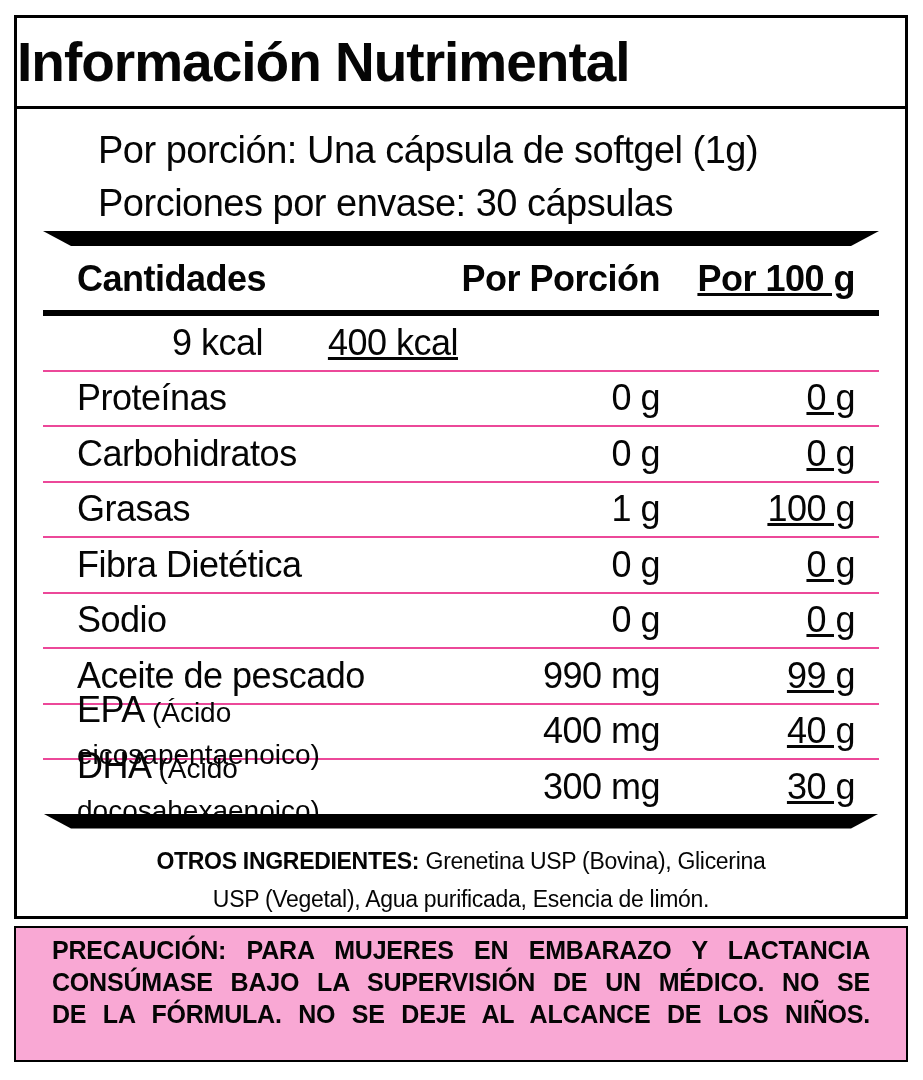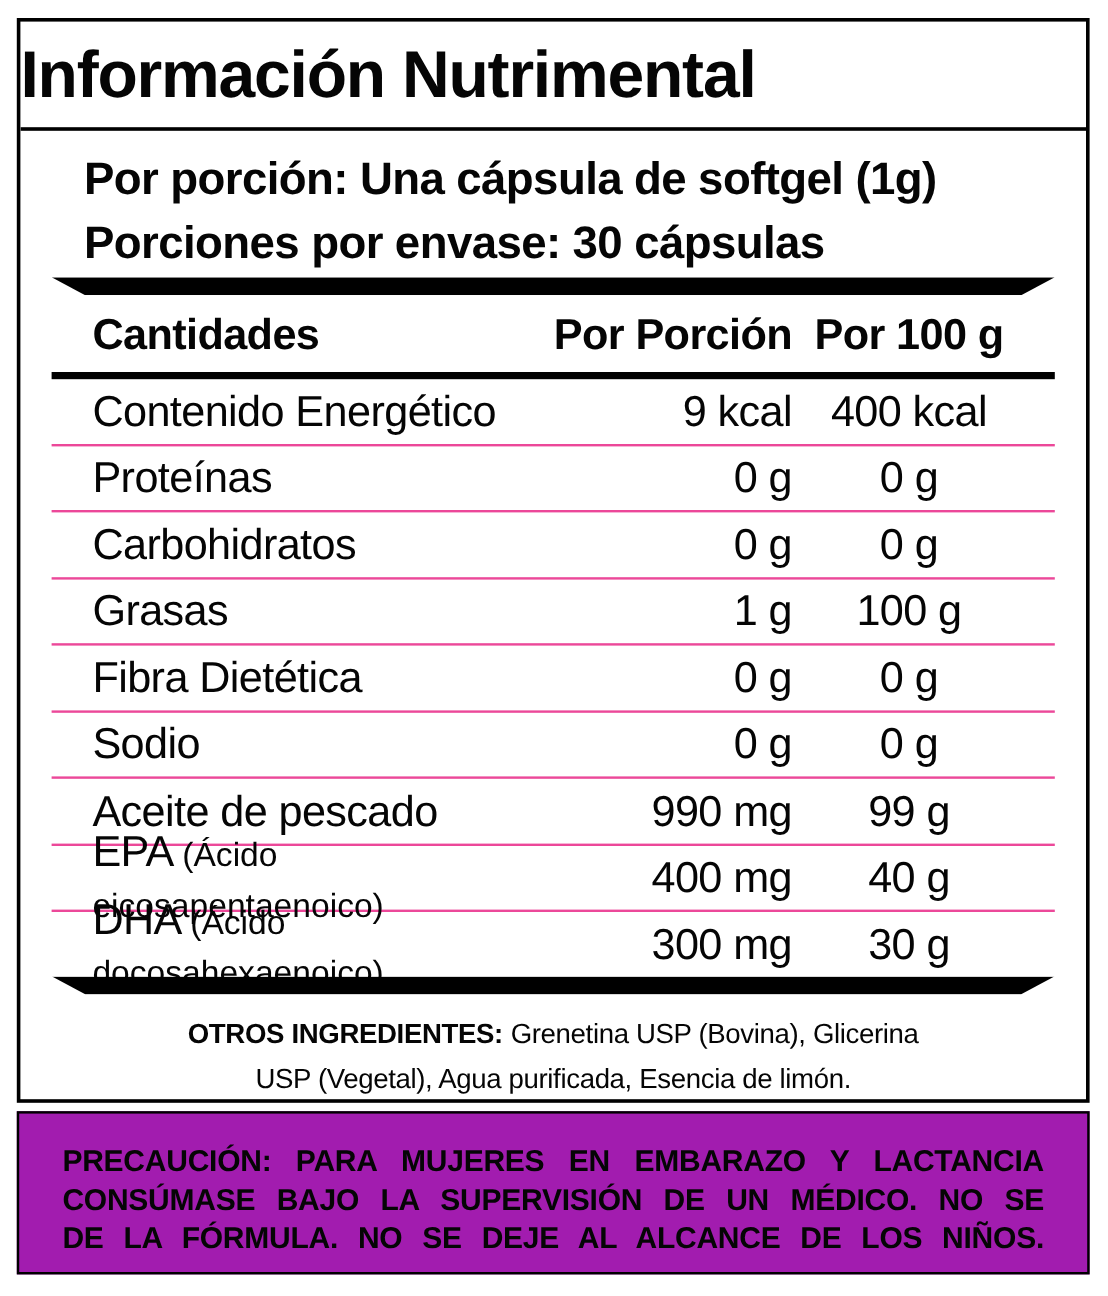--- a/index.html
+++ b/index.html
@@ -13,52 +13,52 @@
     border:3px solid #000;box-sizing:border-box;background:#fff;overflow:hidden;
   }
   .title-section{
     border-bottom:3px solid #000;height:88px;
     display:flex;align-items:center;
   }
   .title-section h1{
     margin:0;font-size:55px;font-weight:800;letter-spacing:-1px;white-space:nowrap;
   }
   .serving-section{
-    padding:15px 20px 0 53px;height:107px;box-sizing:content-box;
-    font-size:38px;font-weight:700;letter-spacing:-0.5px;line-height:53px;
+    padding:15px 20px 0 81px;height:107px;box-sizing:content-box;
+    font-size:38px;font-weight:400;letter-spacing:-0.5px;line-height:53px;
   }
   .bar{
     height:15px;background:#000;margin:0 26px;
     clip-path:polygon(0 0,100% 0,calc(100% - 28px) 100%,28px 100%);
   }
   .table-wrap{margin:0 26px;}
   .thead{
     display:flex;align-items:baseline;
     padding:12px 24px 10px 0;border-bottom:6px solid #000;
     font-size:36px;font-weight:800;letter-spacing:-0.5px;
   }
   .c-label{flex:1;padding-left:34px;}
   .c-v1{width:220px;text-align:right;white-space:nowrap;}
-  .c-v2{width:195px;text-align:center;white-space:nowrap;}
+  .c-v2{width:195px;text-align:right;white-space:nowrap;text-decoration:underline;}
   .trow{
     display:flex;align-items:center;height:53.5px;padding-right:24px;
     font-size:36px;font-weight:500;letter-spacing:-0.5px;
   }
   .trow + .trow{border-top:2px solid #ec4899;}
   .trow .sub{font-size:28px;margin-left:7px;letter-spacing:0;}
   .ingredients{
     margin:13px 34px 0;text-align:center;
     font-size:23px;line-height:38px;font-weight:400;letter-spacing:-0.3px;
   }
   .ingredients strong{font-weight:800;}
   .ingredients .rest{margin-left:0.28em;}
   .precaution-box{
     position:absolute;left:14px;top:926px;width:894px;height:136px;
-    border:2px solid #000;box-sizing:border-box;background:#a21caf;
-    padding:24px 36px 0;overflow:hidden;
+    border:2px solid #000;box-sizing:border-box;background:#f9a8d4;
+    padding:6px 36px 0;overflow:hidden;
   }
   .prec-line{
     font-size:25px;font-weight:700;line-height:32px;letter-spacing:-0.2px;
     text-align:justify;text-align-last:justify;
   }
 </style>
 </head>
 <body>
 
 <div class="main-box">
@@ -74,21 +74,20 @@
   <div class="bar"></div>
 
   <div class="table-wrap">
     <div class="thead">
       <span class="c-label">Cantidades</span>
       <span class="c-v1">Por Porción</span>
       <span class="c-v2">Por 100 g</span>
     </div>
     <div id="rows">
   <div class="trow">
-    <span class="c-label"><span class="main">Contenido Energético</span><span class="sub"></span></span>
     <span class="c-v1">9 kcal</span>
     <span class="c-v2">400 kcal</span>
   </div>
 
   <div class="trow">
     <span class="c-label"><span class="main">Proteínas</span><span class="sub"></span></span>
     <span class="c-v1">0 g</span>
     <span class="c-v2">0 g</span>
   </div>
 

